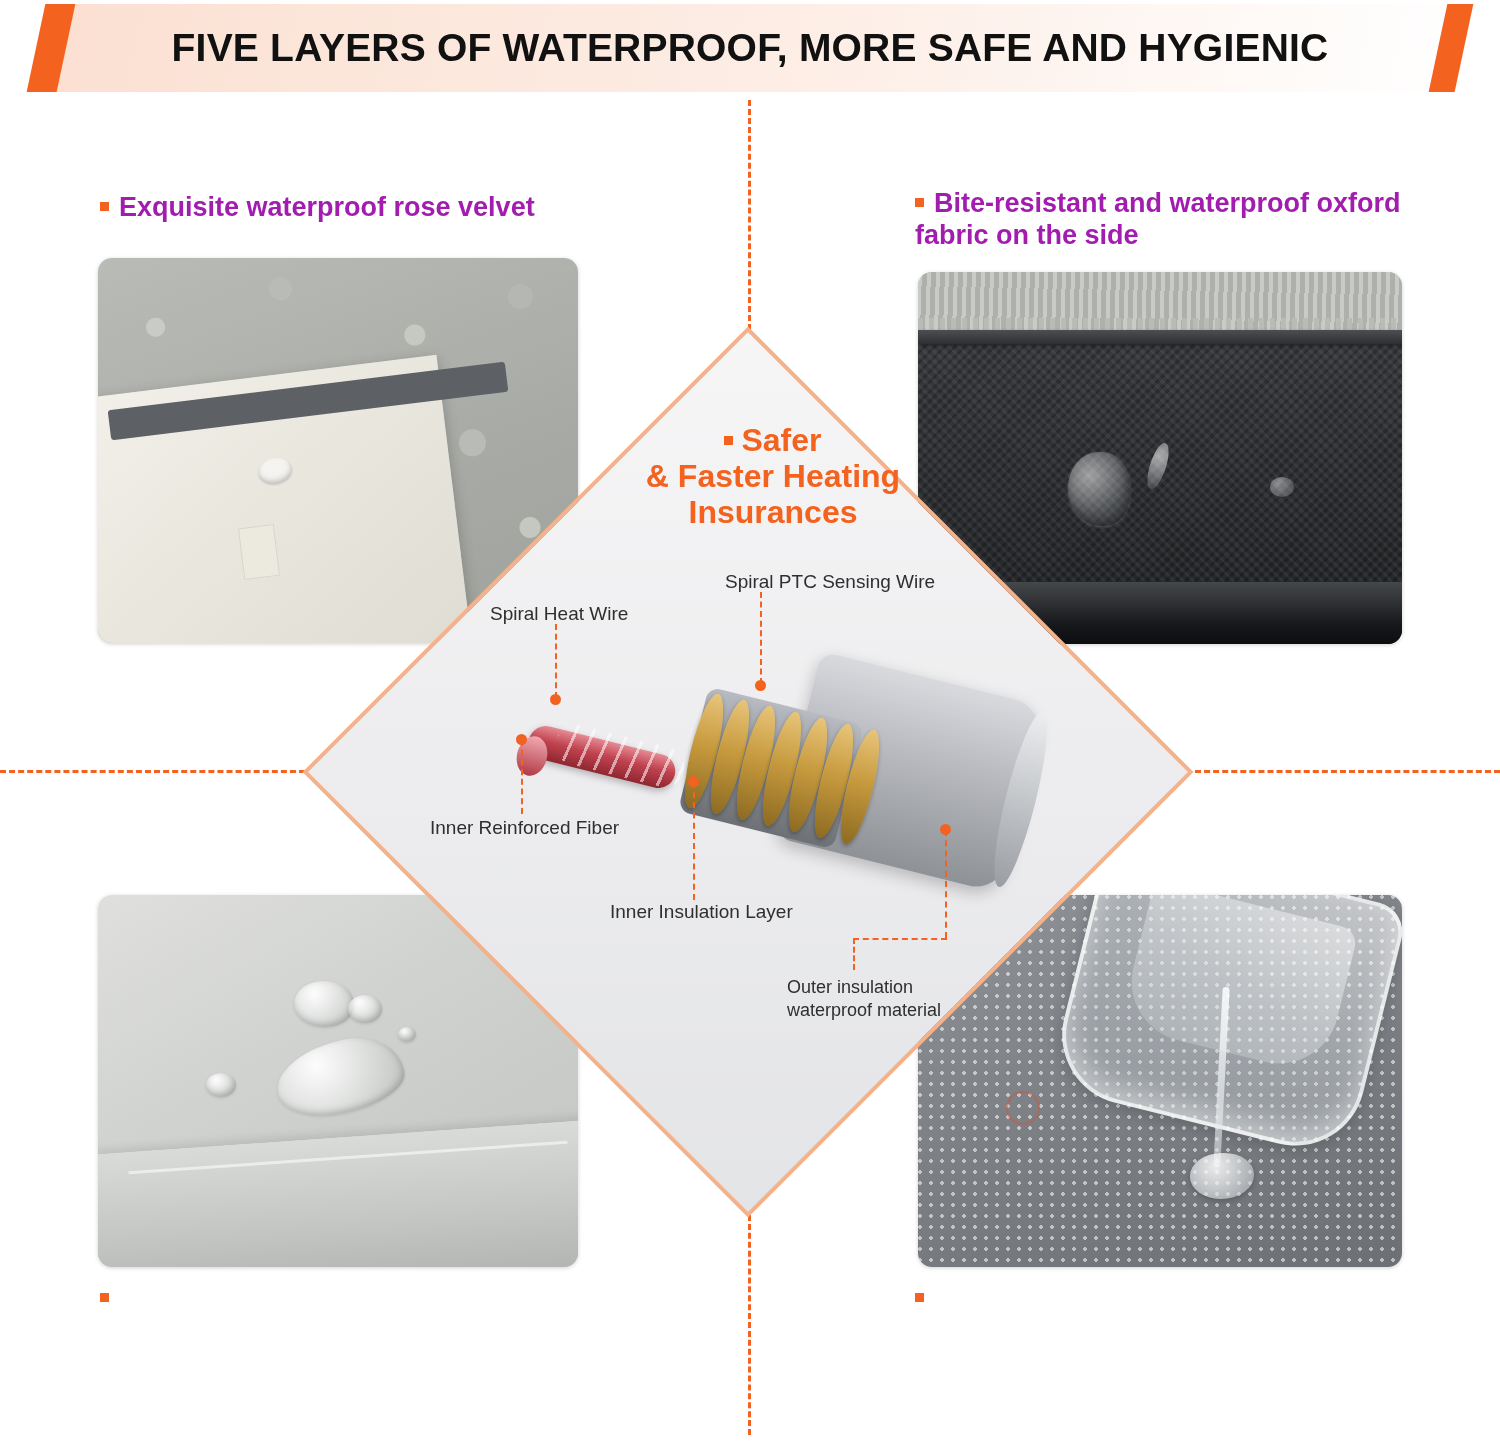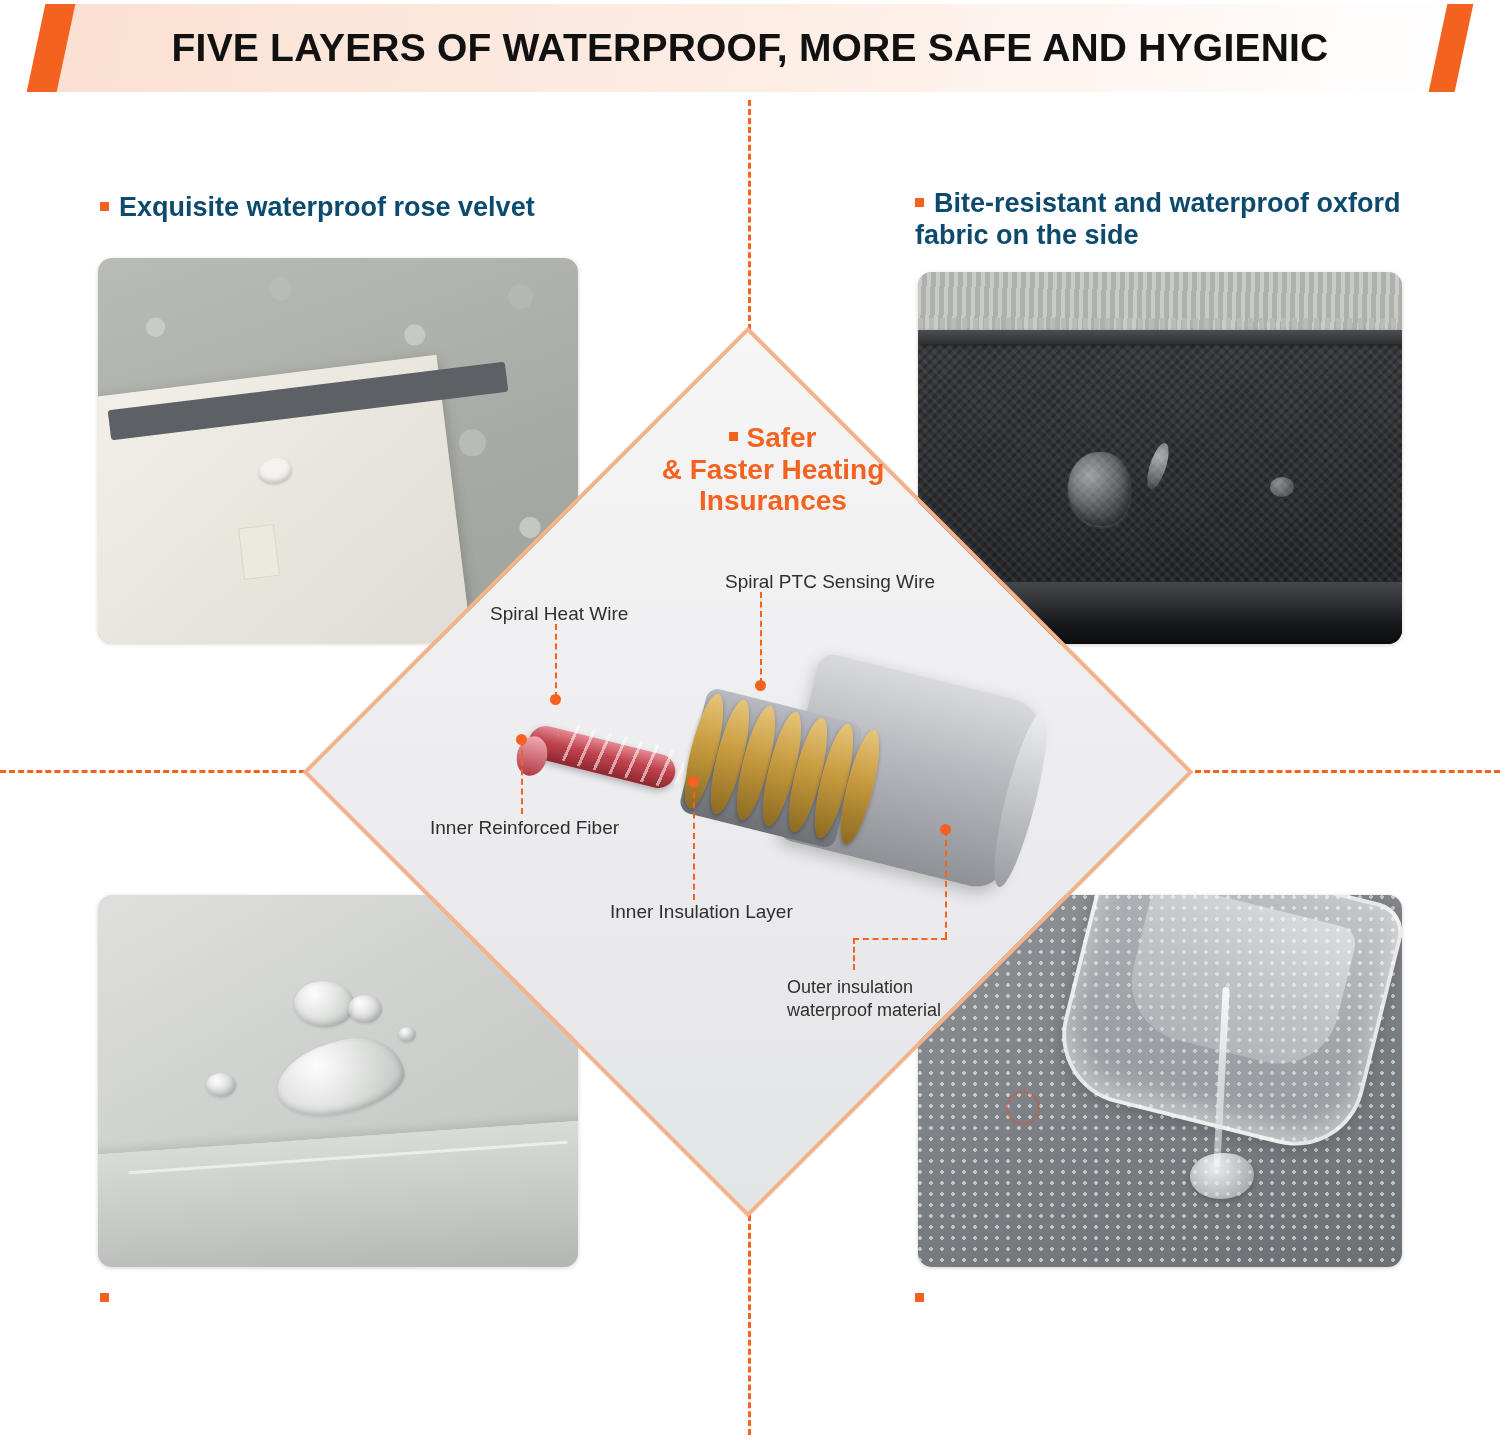--- a/index.html
+++ b/index.html
@@ -92,21 +92,21 @@
     box-shadow: 0 1px 4px rgba(0,0,0,0.18);
   }
   .card.tl { left: 98px; top: 258px; width: 480px; height: 385px; }
   .card.tr { left: 918px; top: 272px; width: 484px; height: 372px; }
   .card.bl { left: 98px; top: 895px; width: 480px; height: 372px; }
   .card.br { left: 918px; top: 895px; width: 484px; height: 372px; }
 
   
   .caption {
     position: absolute;
-    color: #0c4a6e;
+    color: #a21caf;
     font-size: 27px;
     font-weight: bold;
     line-height: 1.18;
   }
   .caption .bullet {
     display: inline-block;
     width: 9px;
     height: 9px;
     background: #f4621f;
     vertical-align: 5px;
@@ -327,21 +327,21 @@
     width: 890px;
     height: 760px;
   }
   .diamond-title {
     position: absolute;
     left: 318px;
     top: 92px;
     width: 300px;
     text-align: center;
     color: #f4621f;
-    font-size: 28px;
+    font-size: 32px;
     font-weight: bold;
     line-height: 1.13;
   }
   .diamond-title .bullet {
     display: inline-block;
     width: 9px; height: 9px;
     background: #f4621f;
     vertical-align: 6px;
     margin-right: 8px;
   }

